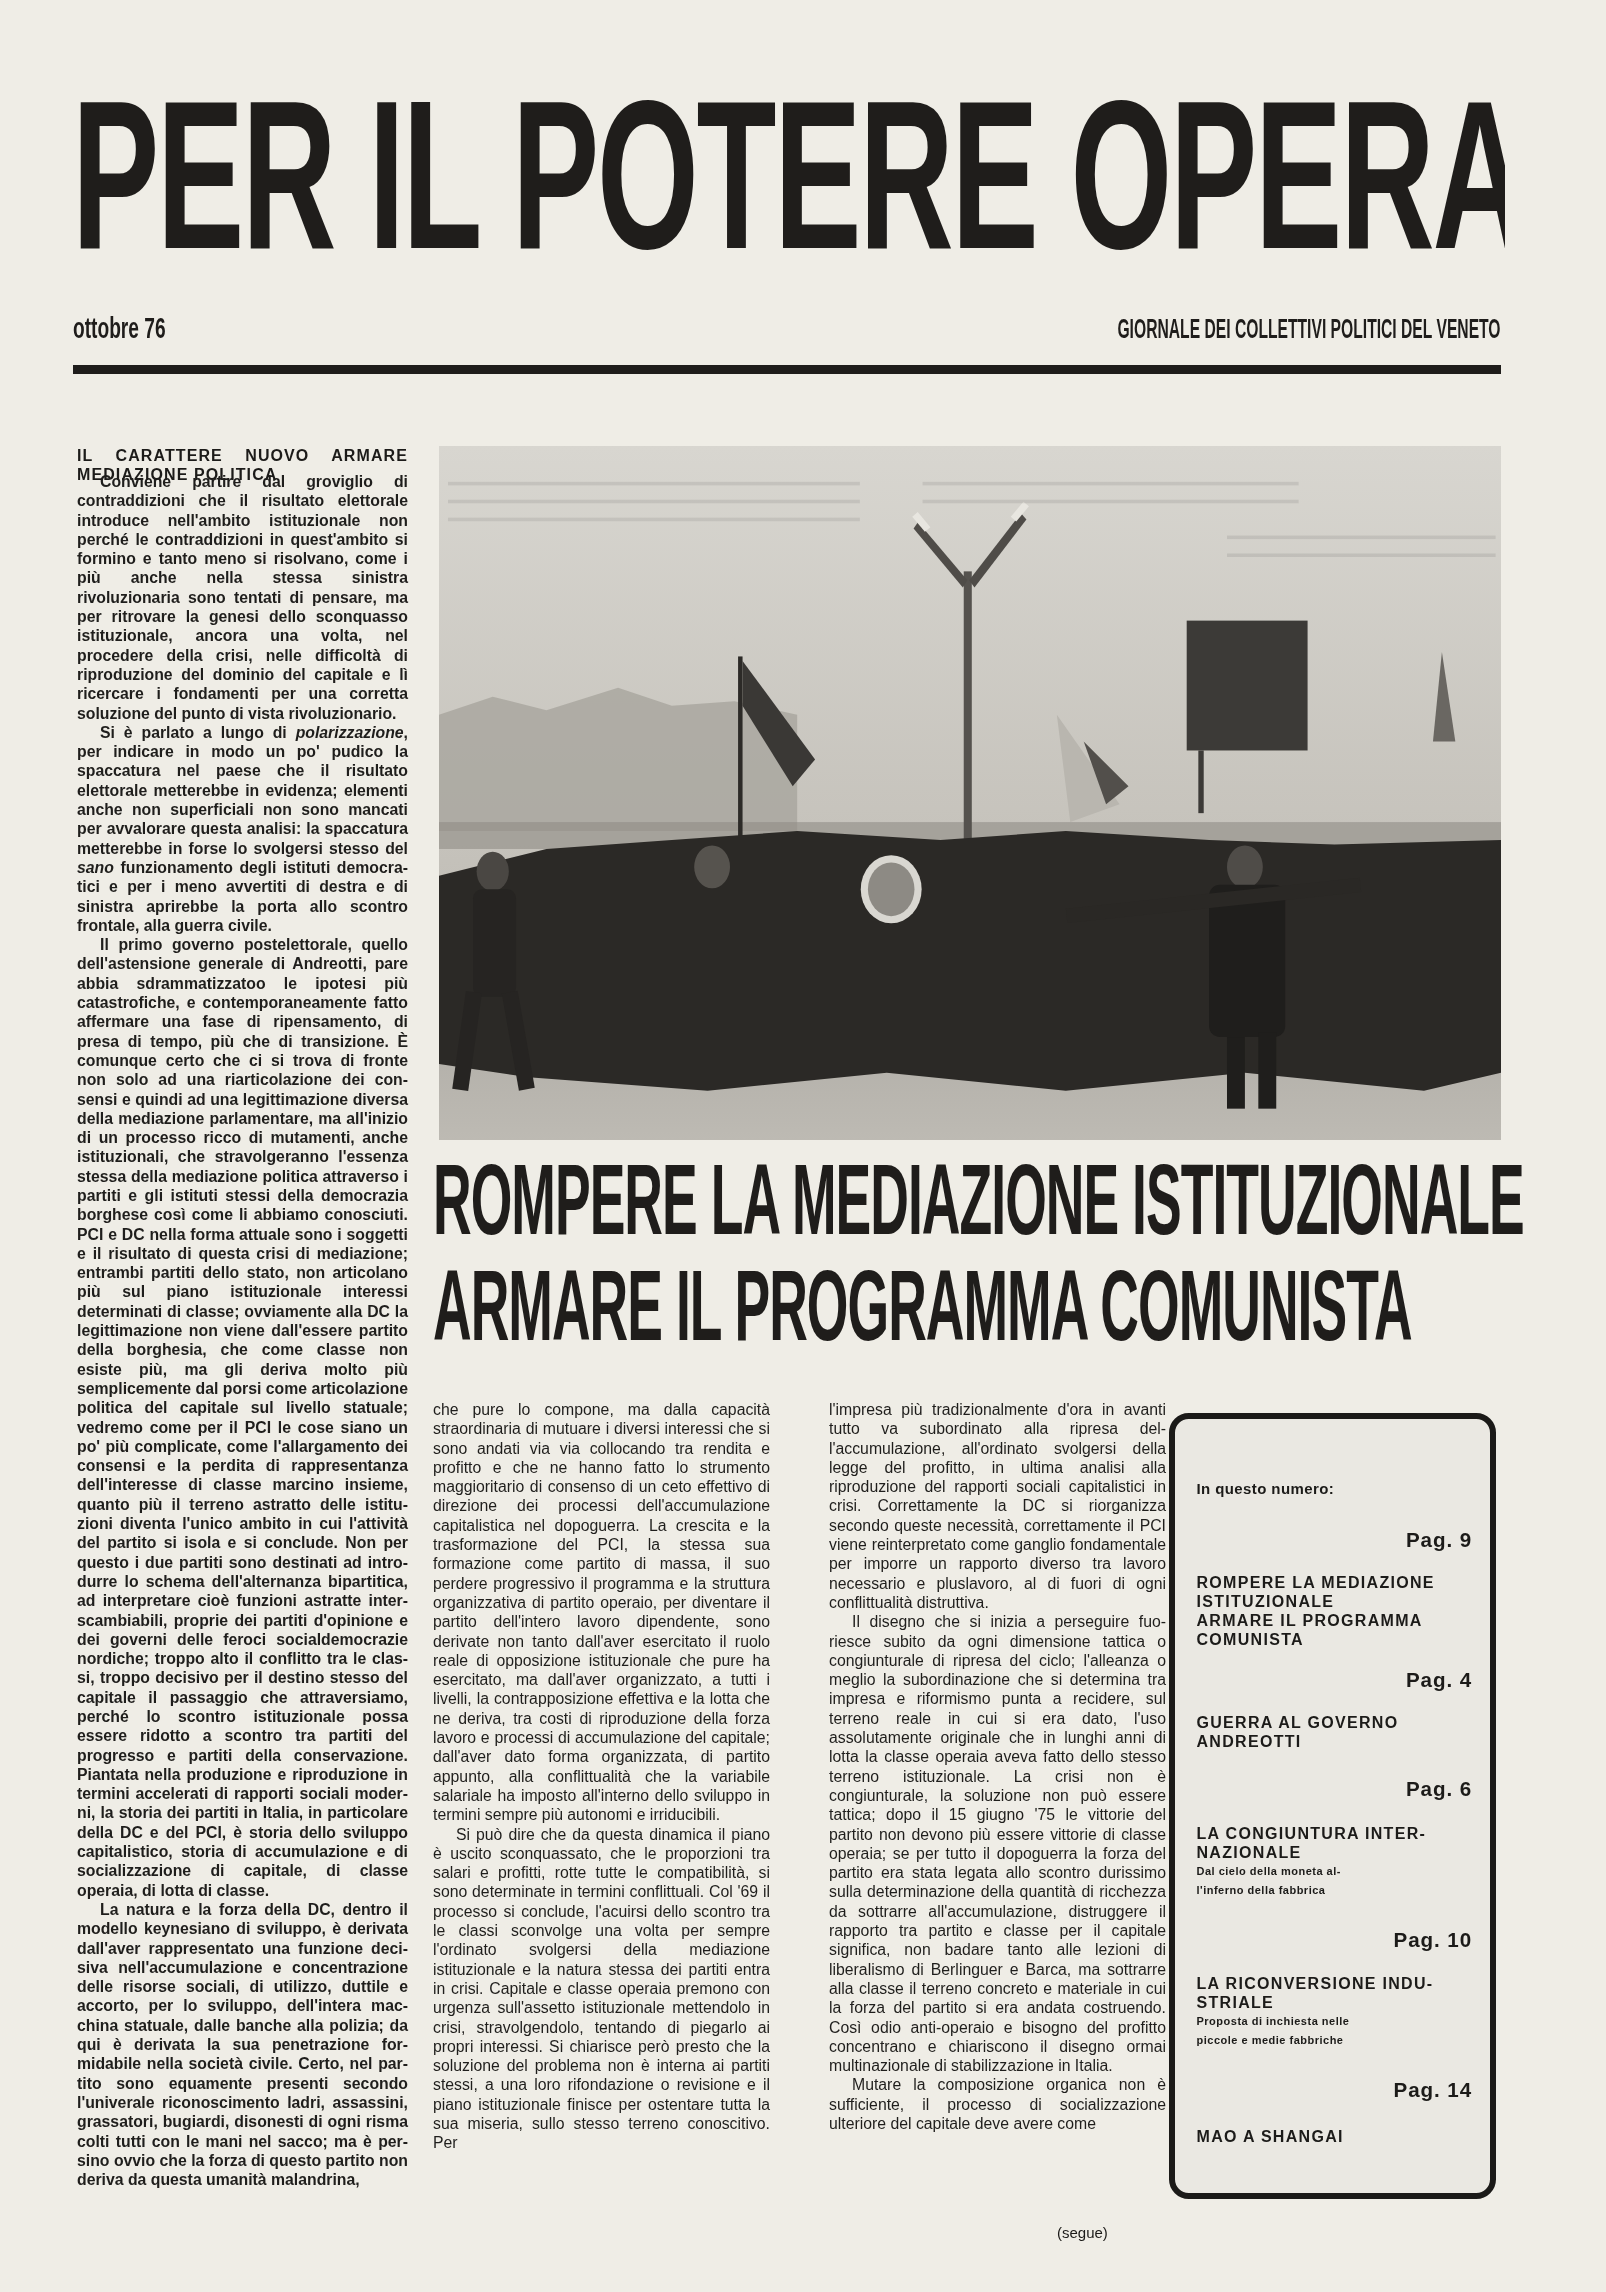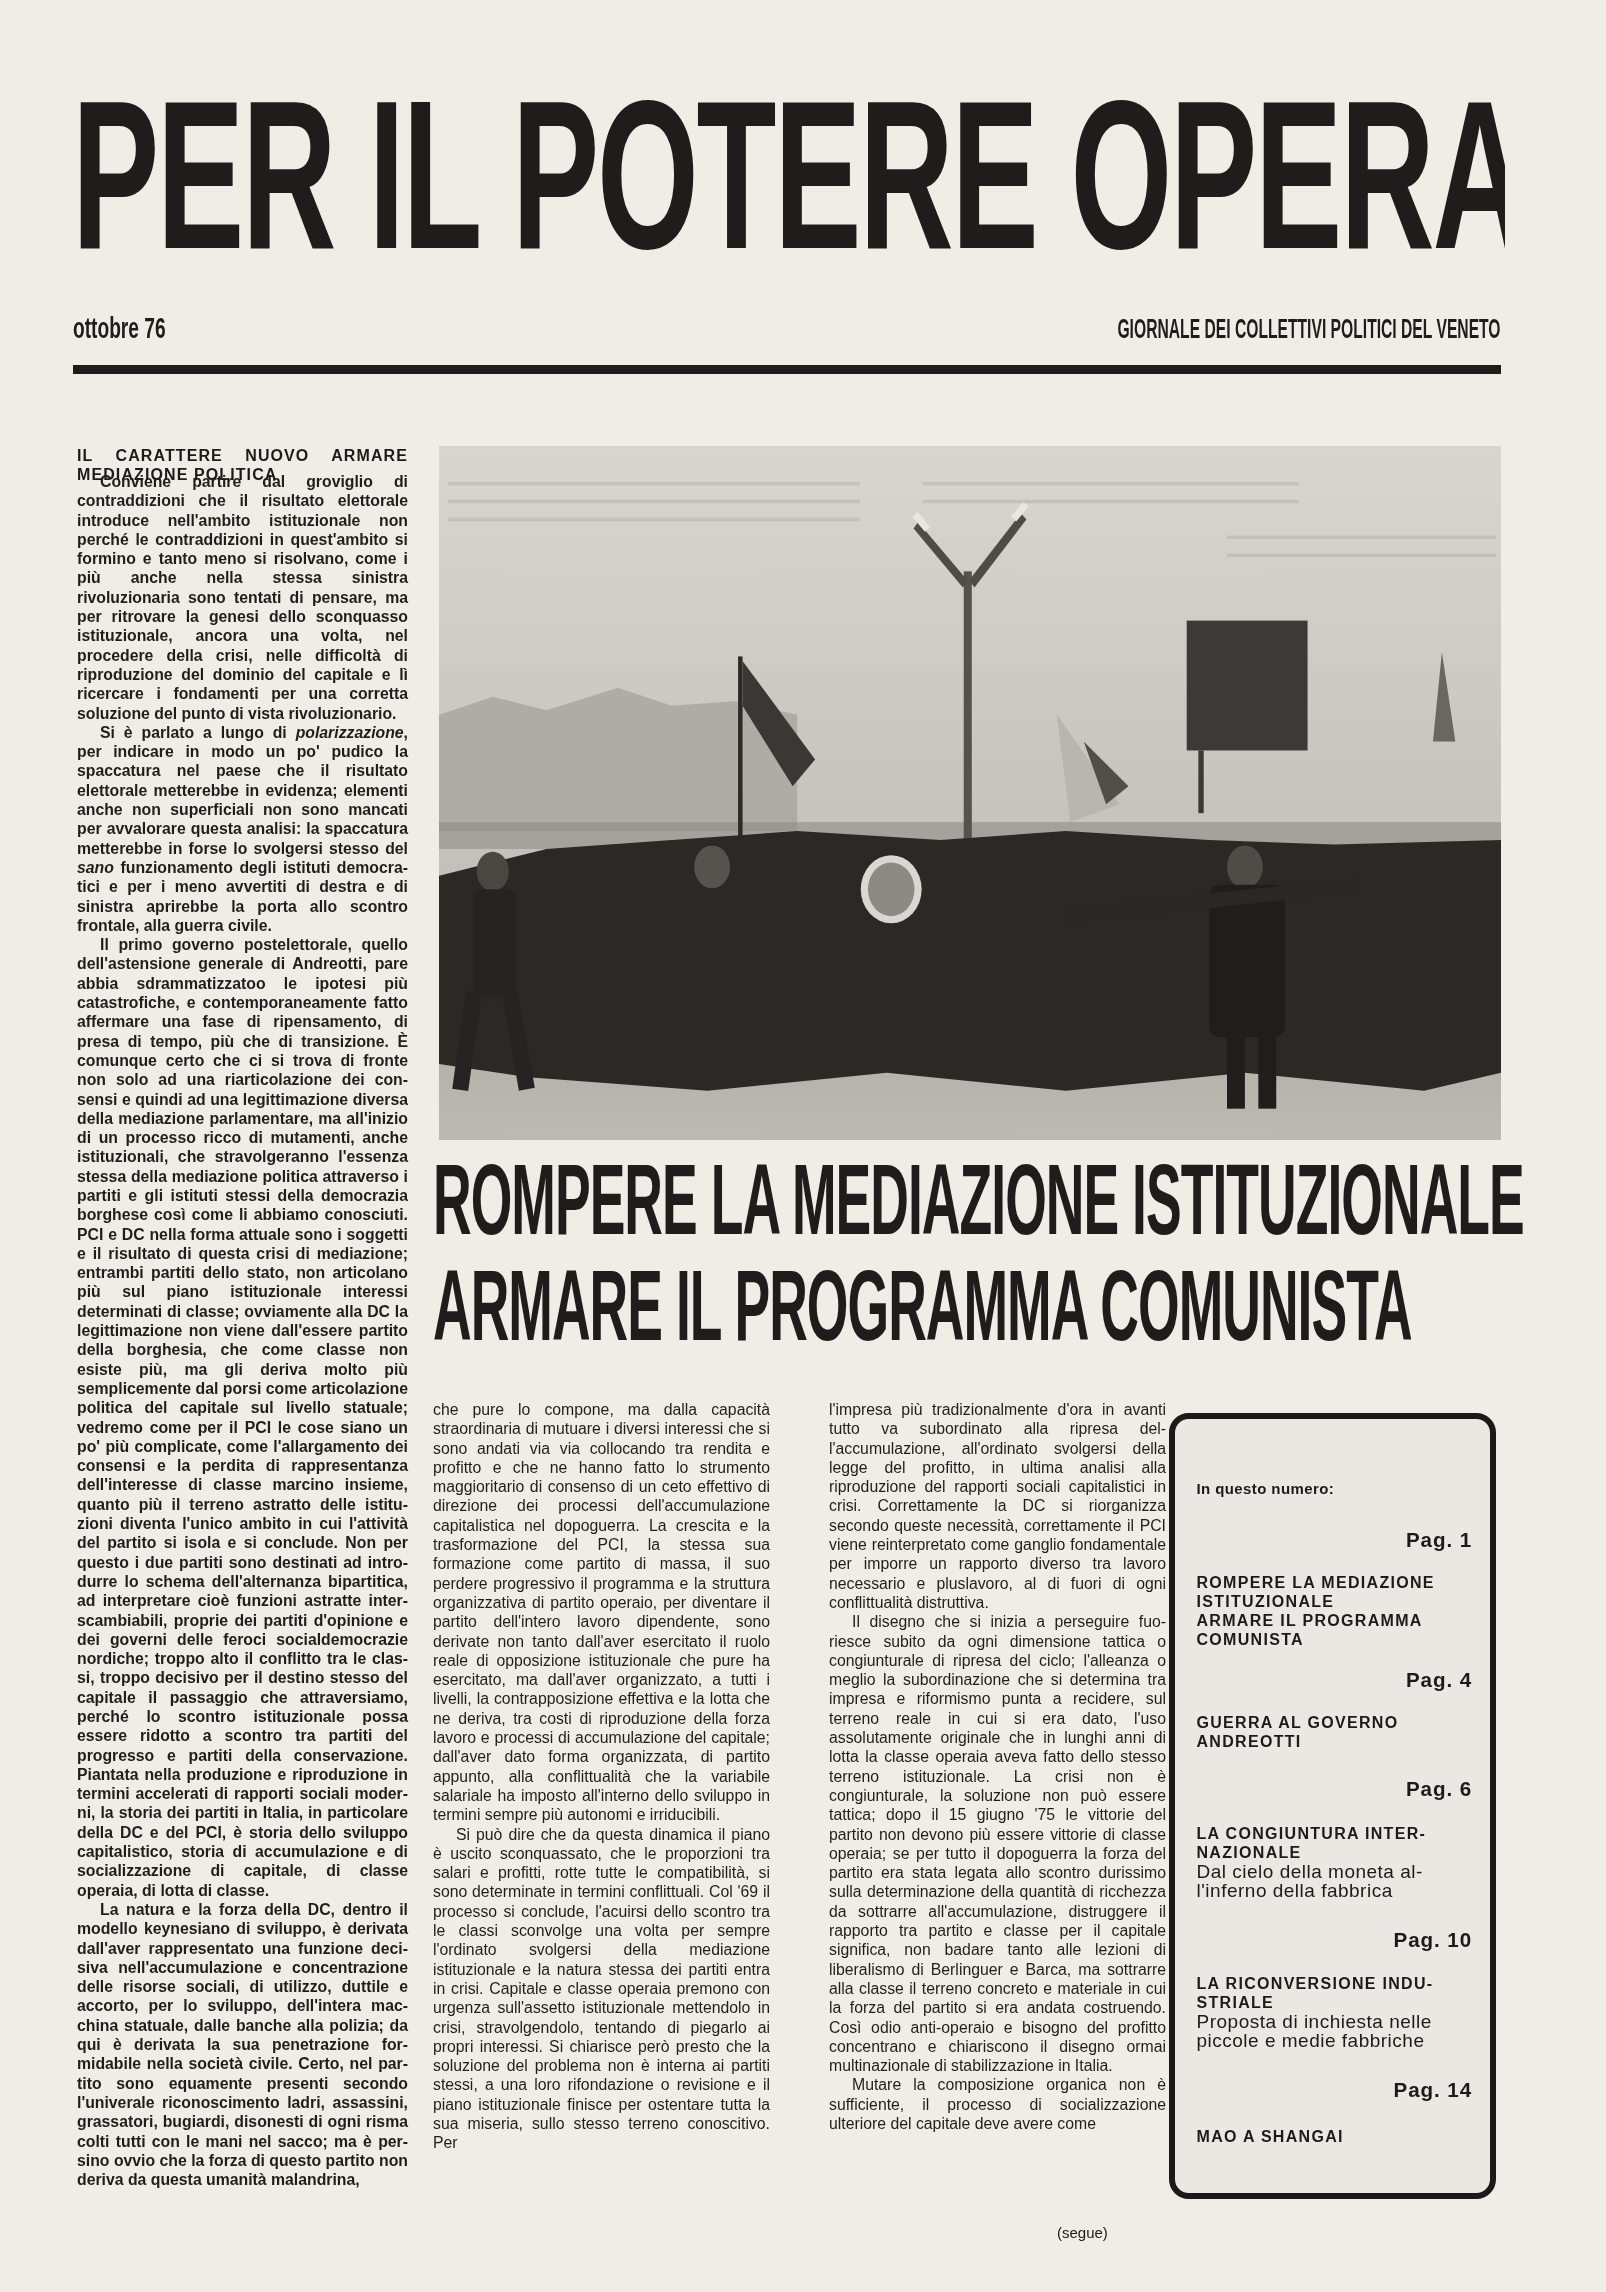--- a/index.html
+++ b/index.html
@@ -92,21 +92,21 @@
     .toc-entry { position: absolute; left: 21.5px; width: 287px; }
     .toc-page {
       position: absolute; right: 18px;
       font-weight: bold; font-size: 20.6px; letter-spacing: 0.9px;
     }
     .toc-title {
       font-weight: bold; font-size: 16px; line-height: 19px; letter-spacing: 1.3px;
       display: block;
     }
     .toc-sub {
-      font-weight: normal; font-size: 19px; line-height: 19px; letter-spacing: 0.5px;
+      font-weight: bold; font-size: 11px; line-height: 19px; letter-spacing: 0.5px;
       display: block;
     }
     .segue {
       position: absolute; left: 1057px; top: 2224px; font-size: 15px;
     }
     em { font-style: italic; }
   </style>
 </head>
 <body>
 
@@ -204,21 +204,21 @@
 <div class="col col-3">
   <p class="noindent">l'impresa più tradizionalmente d'ora in avanti tutto va subordinato alla ripresa del­l'accumulazione, all'ordinato svolgersi della legge del profitto, in ultima analisi alla riproduzione del rapporti sociali capita­listici in crisi. Correttamente la DC si rior­ganizza secondo queste necessità, corret­tamente il PCI viene reinterpretato come ganglio fondamentale per imporre un rap­porto diverso tra lavoro necessario e pluslavoro, al di fuori di ogni conflittualità distruttiva.</p>
   <p>Il disegno che si inizia a perseguire fuo­riesce subito da ogni dimensione tattica o congiunturale di ripresa del ciclo; l'alleanza o meglio la subordinazione che si deter­mina tra impresa e riformismo punta a recidere, sul terreno reale in cui si era dato, l'uso assolutamente originale che in lunghi anni di lotta la classe operaia aveva fatto dello stesso terreno istituzionale. La crisi non è congiunturale, la soluzione non può essere tattica; dopo il 15 giugno '75 le vit­torie del partito non devono più essere vit­torie di classe operaia; se per tutto il dopo­guerra la forza del partito era stata legata allo scontro durissimo sulla determina­zione della quantità di ricchezza da sot­trarre all'accumulazione, distruggere il rap­porto tra partito e classe per il capitale significa, non badare tanto alle lezioni di liberalismo di Berlinguer e Barca, ma sot­trarre alla classe il terreno concreto e materiale in cui la forza del partito si era andata costruendo. Così odio anti-operaio e bisogno del profitto concentrano e chia­riscono il disegno ormai multinazionale di stabilizzazione in Italia.</p>
   <p>Mutare la composizione organica non è sufficiente, il processo di socializzazione ulteriore del capitale deve avere come</p>
 </div>
 <div class="segue">(segue)</div>
 
 <div class="toc">
   <div class="toc-intro">In questo numero:</div>
 
-  <div class="toc-page" style="top:109px">Pag. 1</div>
+  <div class="toc-page" style="top:109px">Pag. 9</div>
   <div class="toc-entry" style="top:154px">
     <span class="toc-title">ROMPERE LA MEDIAZIONE</span>
     <span class="toc-title">ISTITUZIONALE</span>
     <span class="toc-title">ARMARE IL PROGRAMMA</span>
     <span class="toc-title">COMUNISTA</span>
   </div>
 
   <div class="toc-page" style="top:249px">Pag. 4</div>
   <div class="toc-entry" style="top:294px">
     <span class="toc-title">GUERRA AL GOVERNO</span>

